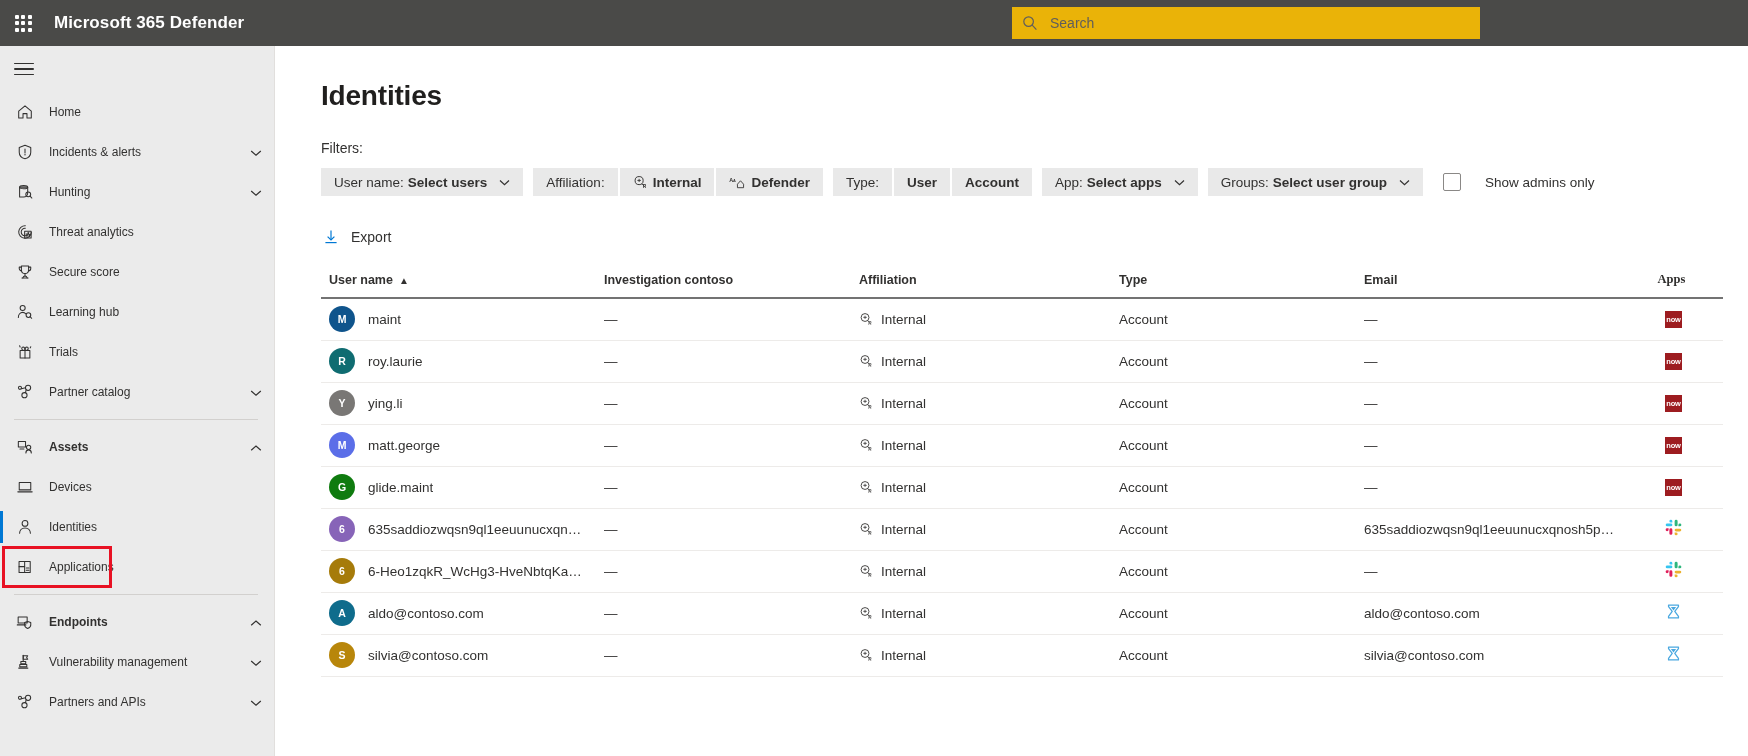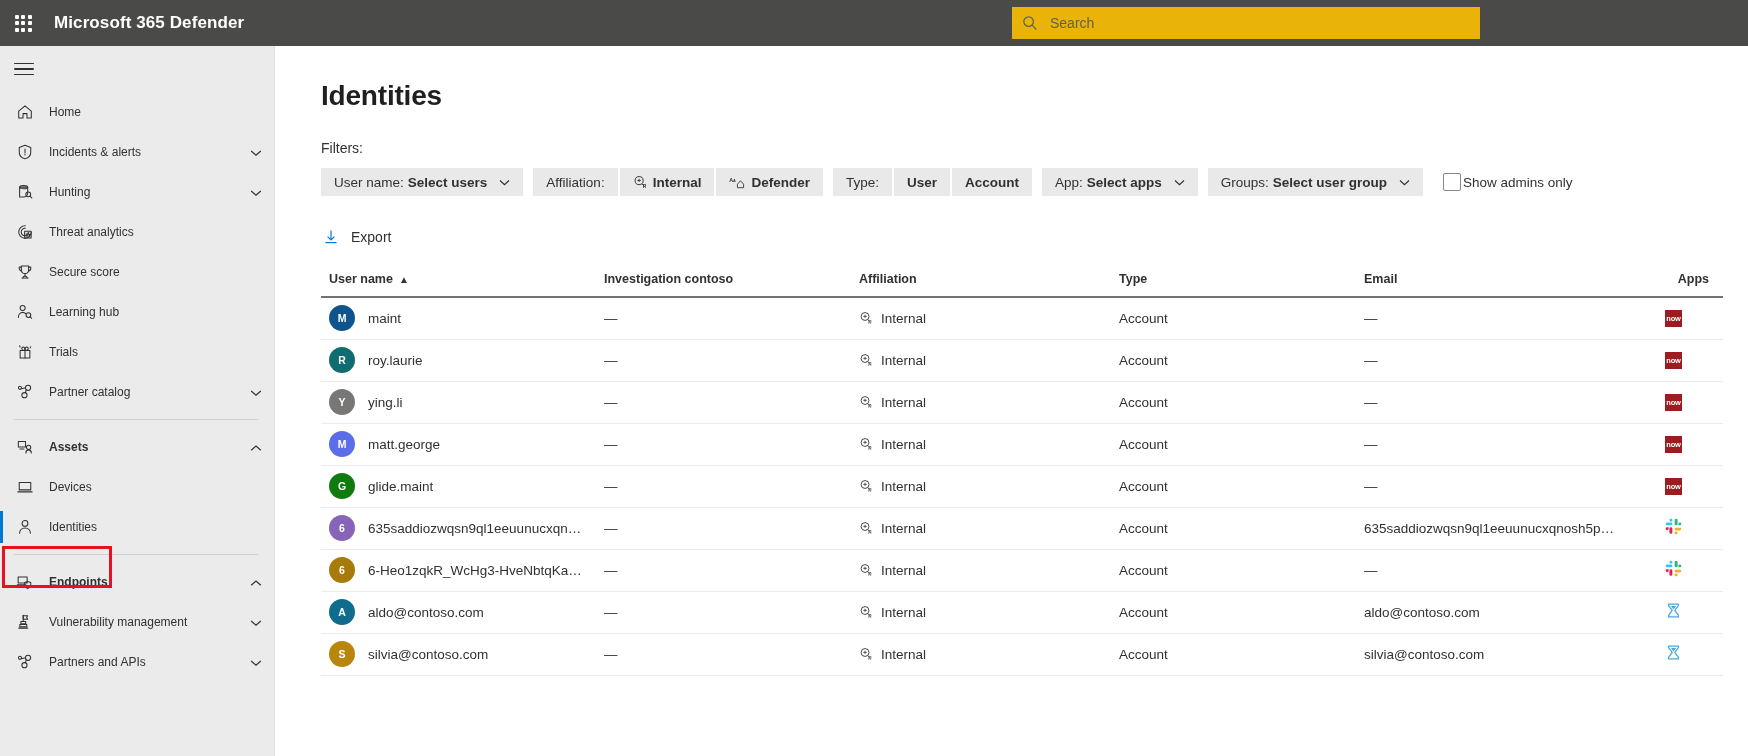--- a/index.html
+++ b/index.html
@@ -172,21 +172,21 @@
     cursor: pointer;
   }
   .fcell.static { cursor: default; }
   .fcell.bold { font-weight: 700; }
   .fcell .lbl { font-weight: 400; }
   .fcell .val { font-weight: 700; margin-left: 4px; }
   .fcell .mini-ico { margin-right: 6px; display: flex; align-items: center; }
   .fdiv { width: 2px; background: #ffffff; }
   .caret { margin-left: 12px; display: flex; align-items: center; }
   .admins-wrap {
-    display: flex; align-items: center; gap: 2px;
+    display: flex; align-items: center; gap: 24px;
     padding-left: 10px; cursor: pointer; font-size: 13.5px;
   }
   .cbox {
     width: 18px; height: 18px;
     border: 1px solid #8a8886;
     background: #ffffff;
     border-radius: 2px;
     flex: 0 0 18px;
   }
 
@@ -226,21 +226,21 @@
     white-space: nowrap;
     overflow: hidden;
     text-overflow: ellipsis;
   }
   .c-user   { width: 275px; }
   .c-pri    { width: 255px; }
   .c-aff    { width: 260px; }
   .c-type   { width: 245px; }
   .c-email  { width: 270px; }
   .c-apps   { width: 97px; text-align: right; }
-  th.c-apps { text-align: right; padding-right: 14px; }
+  th.c-apps { text-align: center; padding-right: 14px; font-family: Liberation Serif, serif; }
   td.c-apps { text-align: center; padding-right: 10px; margin-top: 30px; }
 
   .usercell { display: flex; align-items: center; gap: 13px; }
   .avatar {
     width: 26px; height: 26px; border-radius: 50%;
     flex: 0 0 26px;
     color: #ffffff;
     font-size: 10.5px;
     font-weight: 600;
     display: flex; align-items: center; justify-content: center;
@@ -426,20 +426,32 @@
         </div>
         <div class="nav-item selected">
           <span class="nico">
             <svg width="18" height="18" viewBox="0 0 20 20">
               <circle cx="10" cy="6" r="3.2" stroke="#323130" stroke-width="1.15" fill="none" stroke-linecap="round" stroke-linejoin="round"></circle>
               <path d="M4 17 c0 -3.6 2.7 -6 6 -6 c3.3 0 6 2.4 6 6" stroke="#323130" stroke-width="1.15" fill="none" stroke-linecap="round" stroke-linejoin="round"></path>
             </svg>
           </span>
           <span class="nlabel">Identities</span>
         </div>
+        <div class="nav-item">
+          <span class="nico">
+            <svg width="18" height="18" viewBox="0 0 20 20">
+              <rect x="3.4" y="3.8" width="12.4" height="12.4" stroke="#323130" stroke-width="1.15" fill="none" stroke-linecap="round" stroke-linejoin="round"></rect>
+              <line x1="9.6" y1="3.8" x2="9.6" y2="16.2" stroke="#323130" stroke-width="1.15" fill="none" stroke-linecap="round" stroke-linejoin="round"></line>
+              <line x1="3.4" y1="9.6" x2="9.6" y2="9.6" stroke="#323130" stroke-width="1.15" fill="none" stroke-linecap="round" stroke-linejoin="round"></line>
+              <line x1="11.4" y1="11.2" x2="14.4" y2="11.2" stroke="#323130" stroke-width="1.15" fill="none" stroke-linecap="round" stroke-linejoin="round"></line>
+              <line x1="11.4" y1="13.6" x2="14.4" y2="13.6" stroke="#323130" stroke-width="1.15" fill="none" stroke-linecap="round" stroke-linejoin="round"></line>
+            </svg>
+          </span>
+          <span class="nlabel">Applications</span>
+        </div>
         <div class="nav-sep"></div>
         <div class="nav-item group">
           <span class="nico">
             <svg width="18" height="18" viewBox="0 0 20 20">
               <rect x="2.4" y="4.4" width="10" height="6.6" stroke="#323130" stroke-width="1.15" fill="none" stroke-linecap="round" stroke-linejoin="round"></rect>
               <line x1="1.4" y1="13.2" x2="11" y2="13.2" stroke="#323130" stroke-width="1.15" fill="none" stroke-linecap="round" stroke-linejoin="round"></line>
               <path d="M13 9.4 l3.4 1.2 v2.8 c0 2 -1.6 3.2 -3.4 3.8 c-1.8 -.6 -3.4 -1.8 -3.4 -3.8 v-2.8 Z" stroke="#323130" stroke-width="1.15" fill="none" stroke-linecap="round" stroke-linejoin="round"></path>
             </svg>
           </span>
           <span class="nlabel">Endpoints</span>

